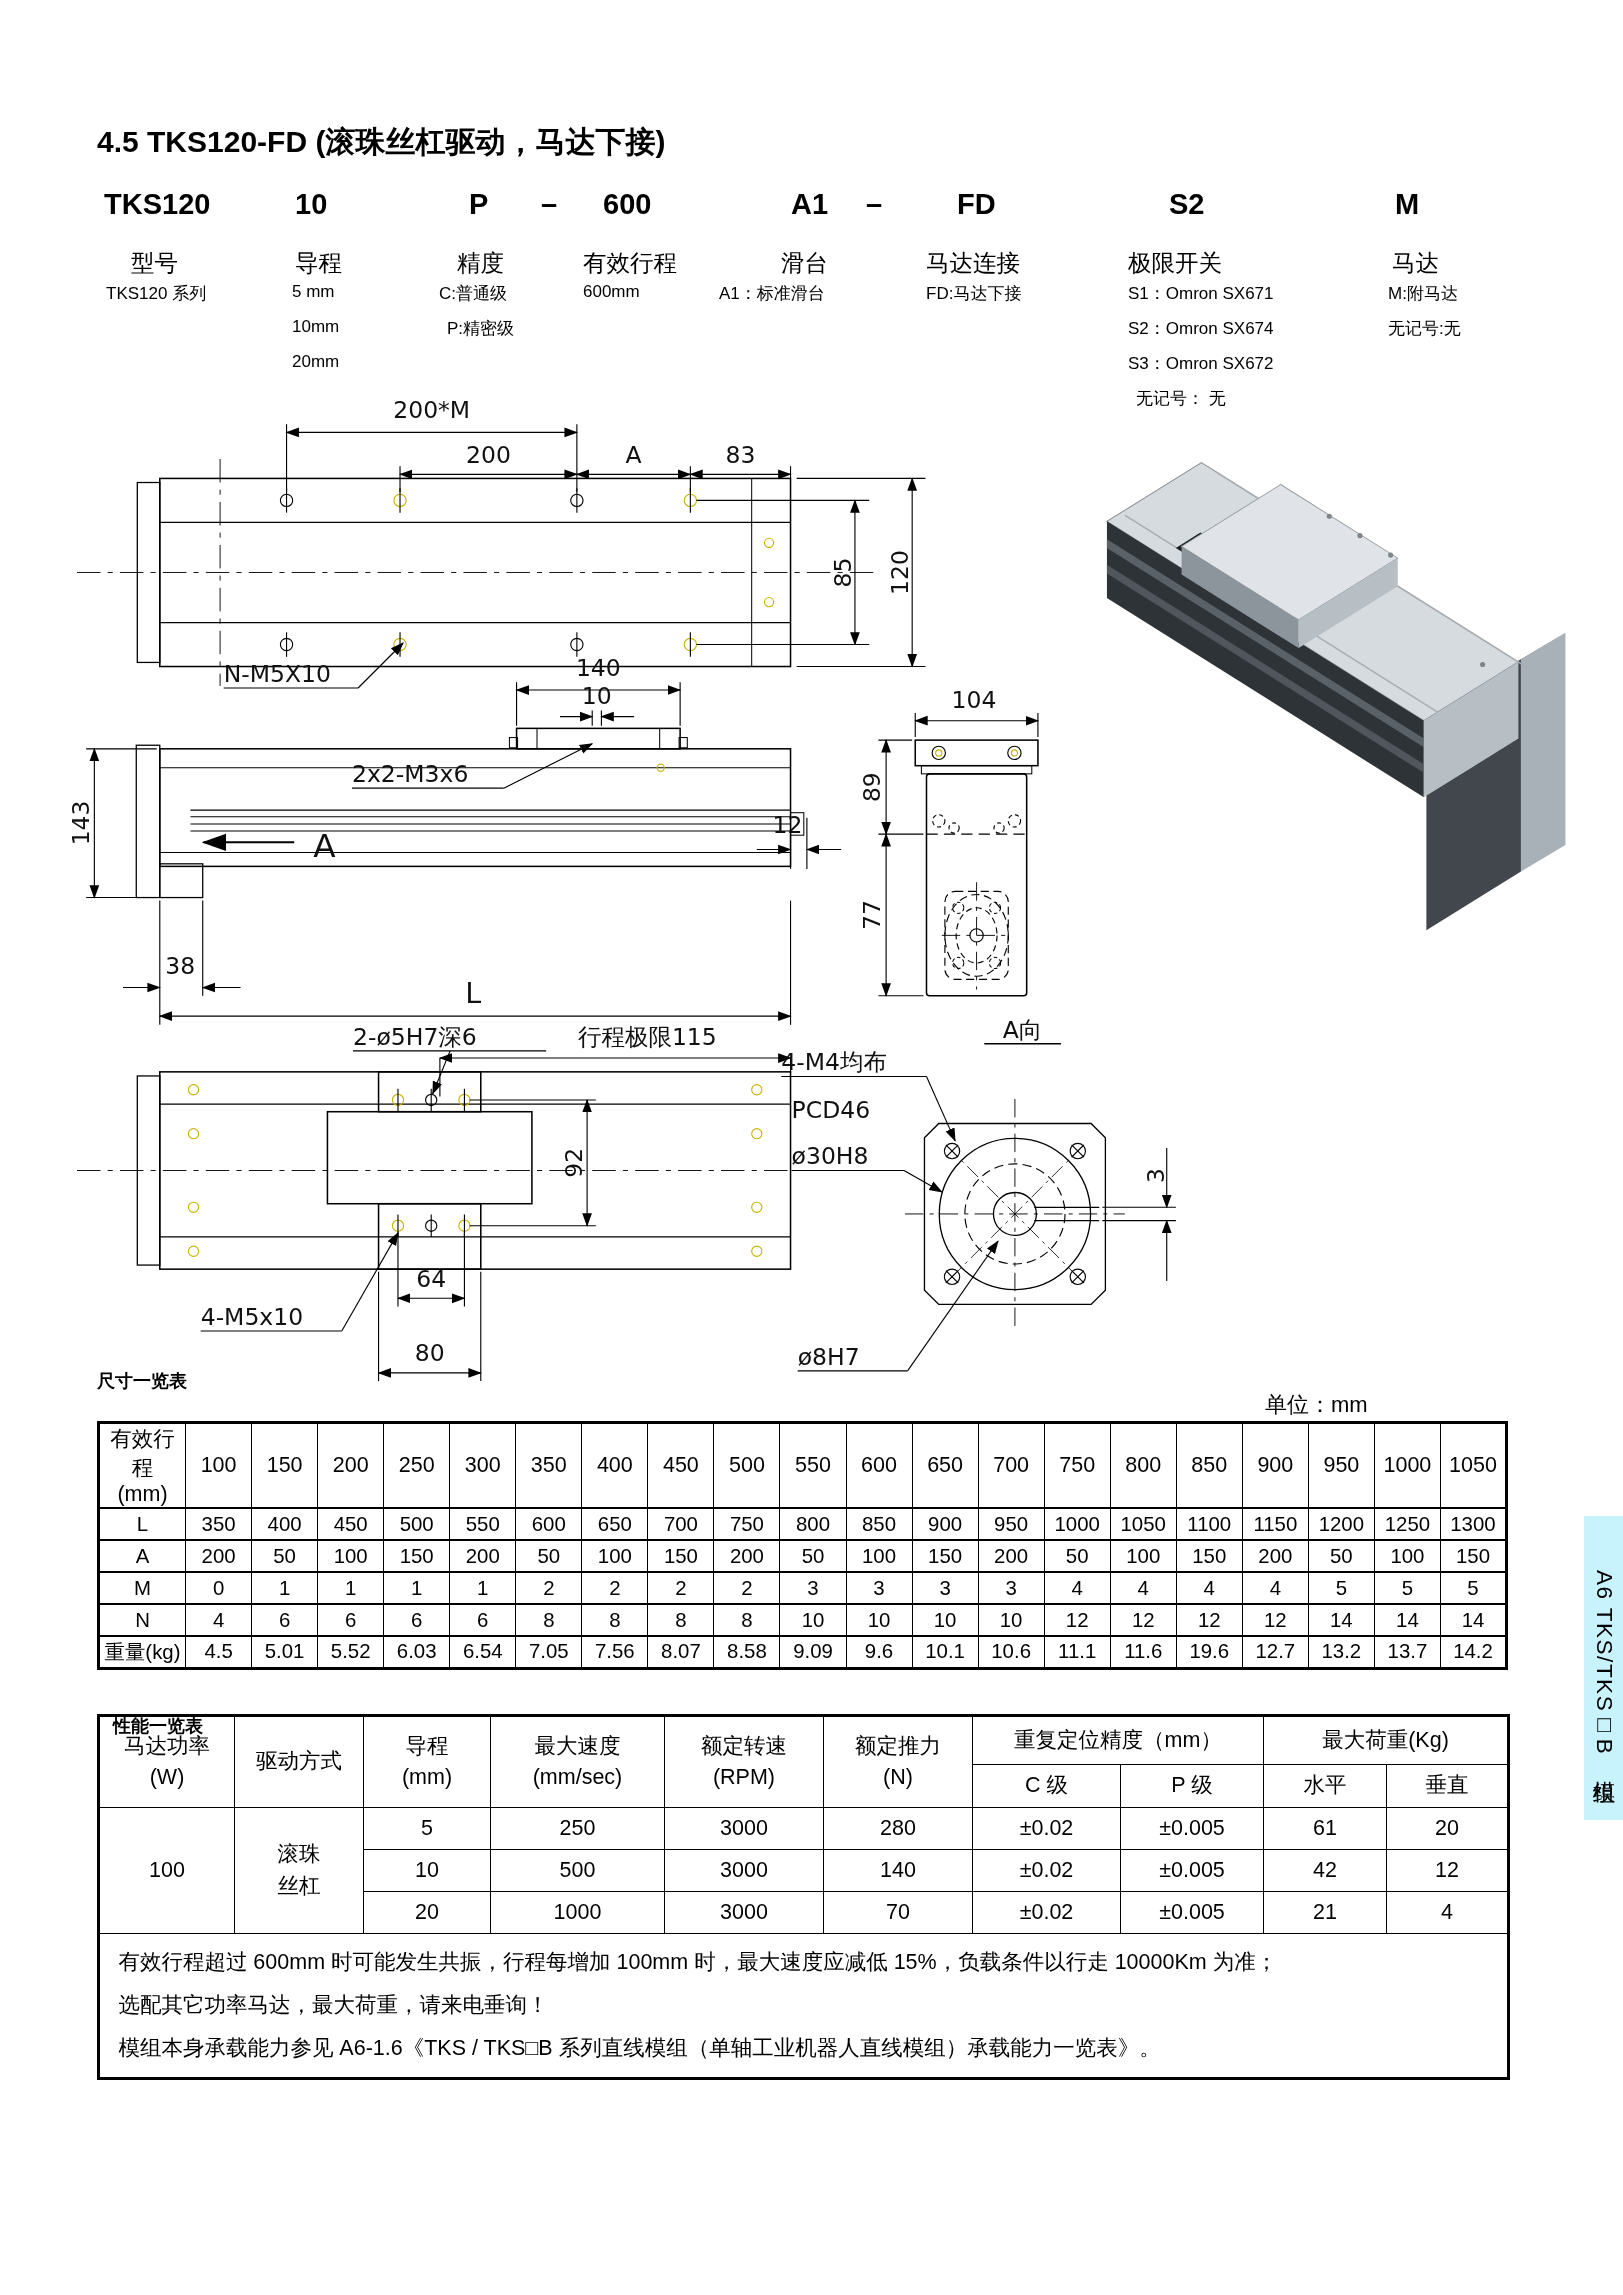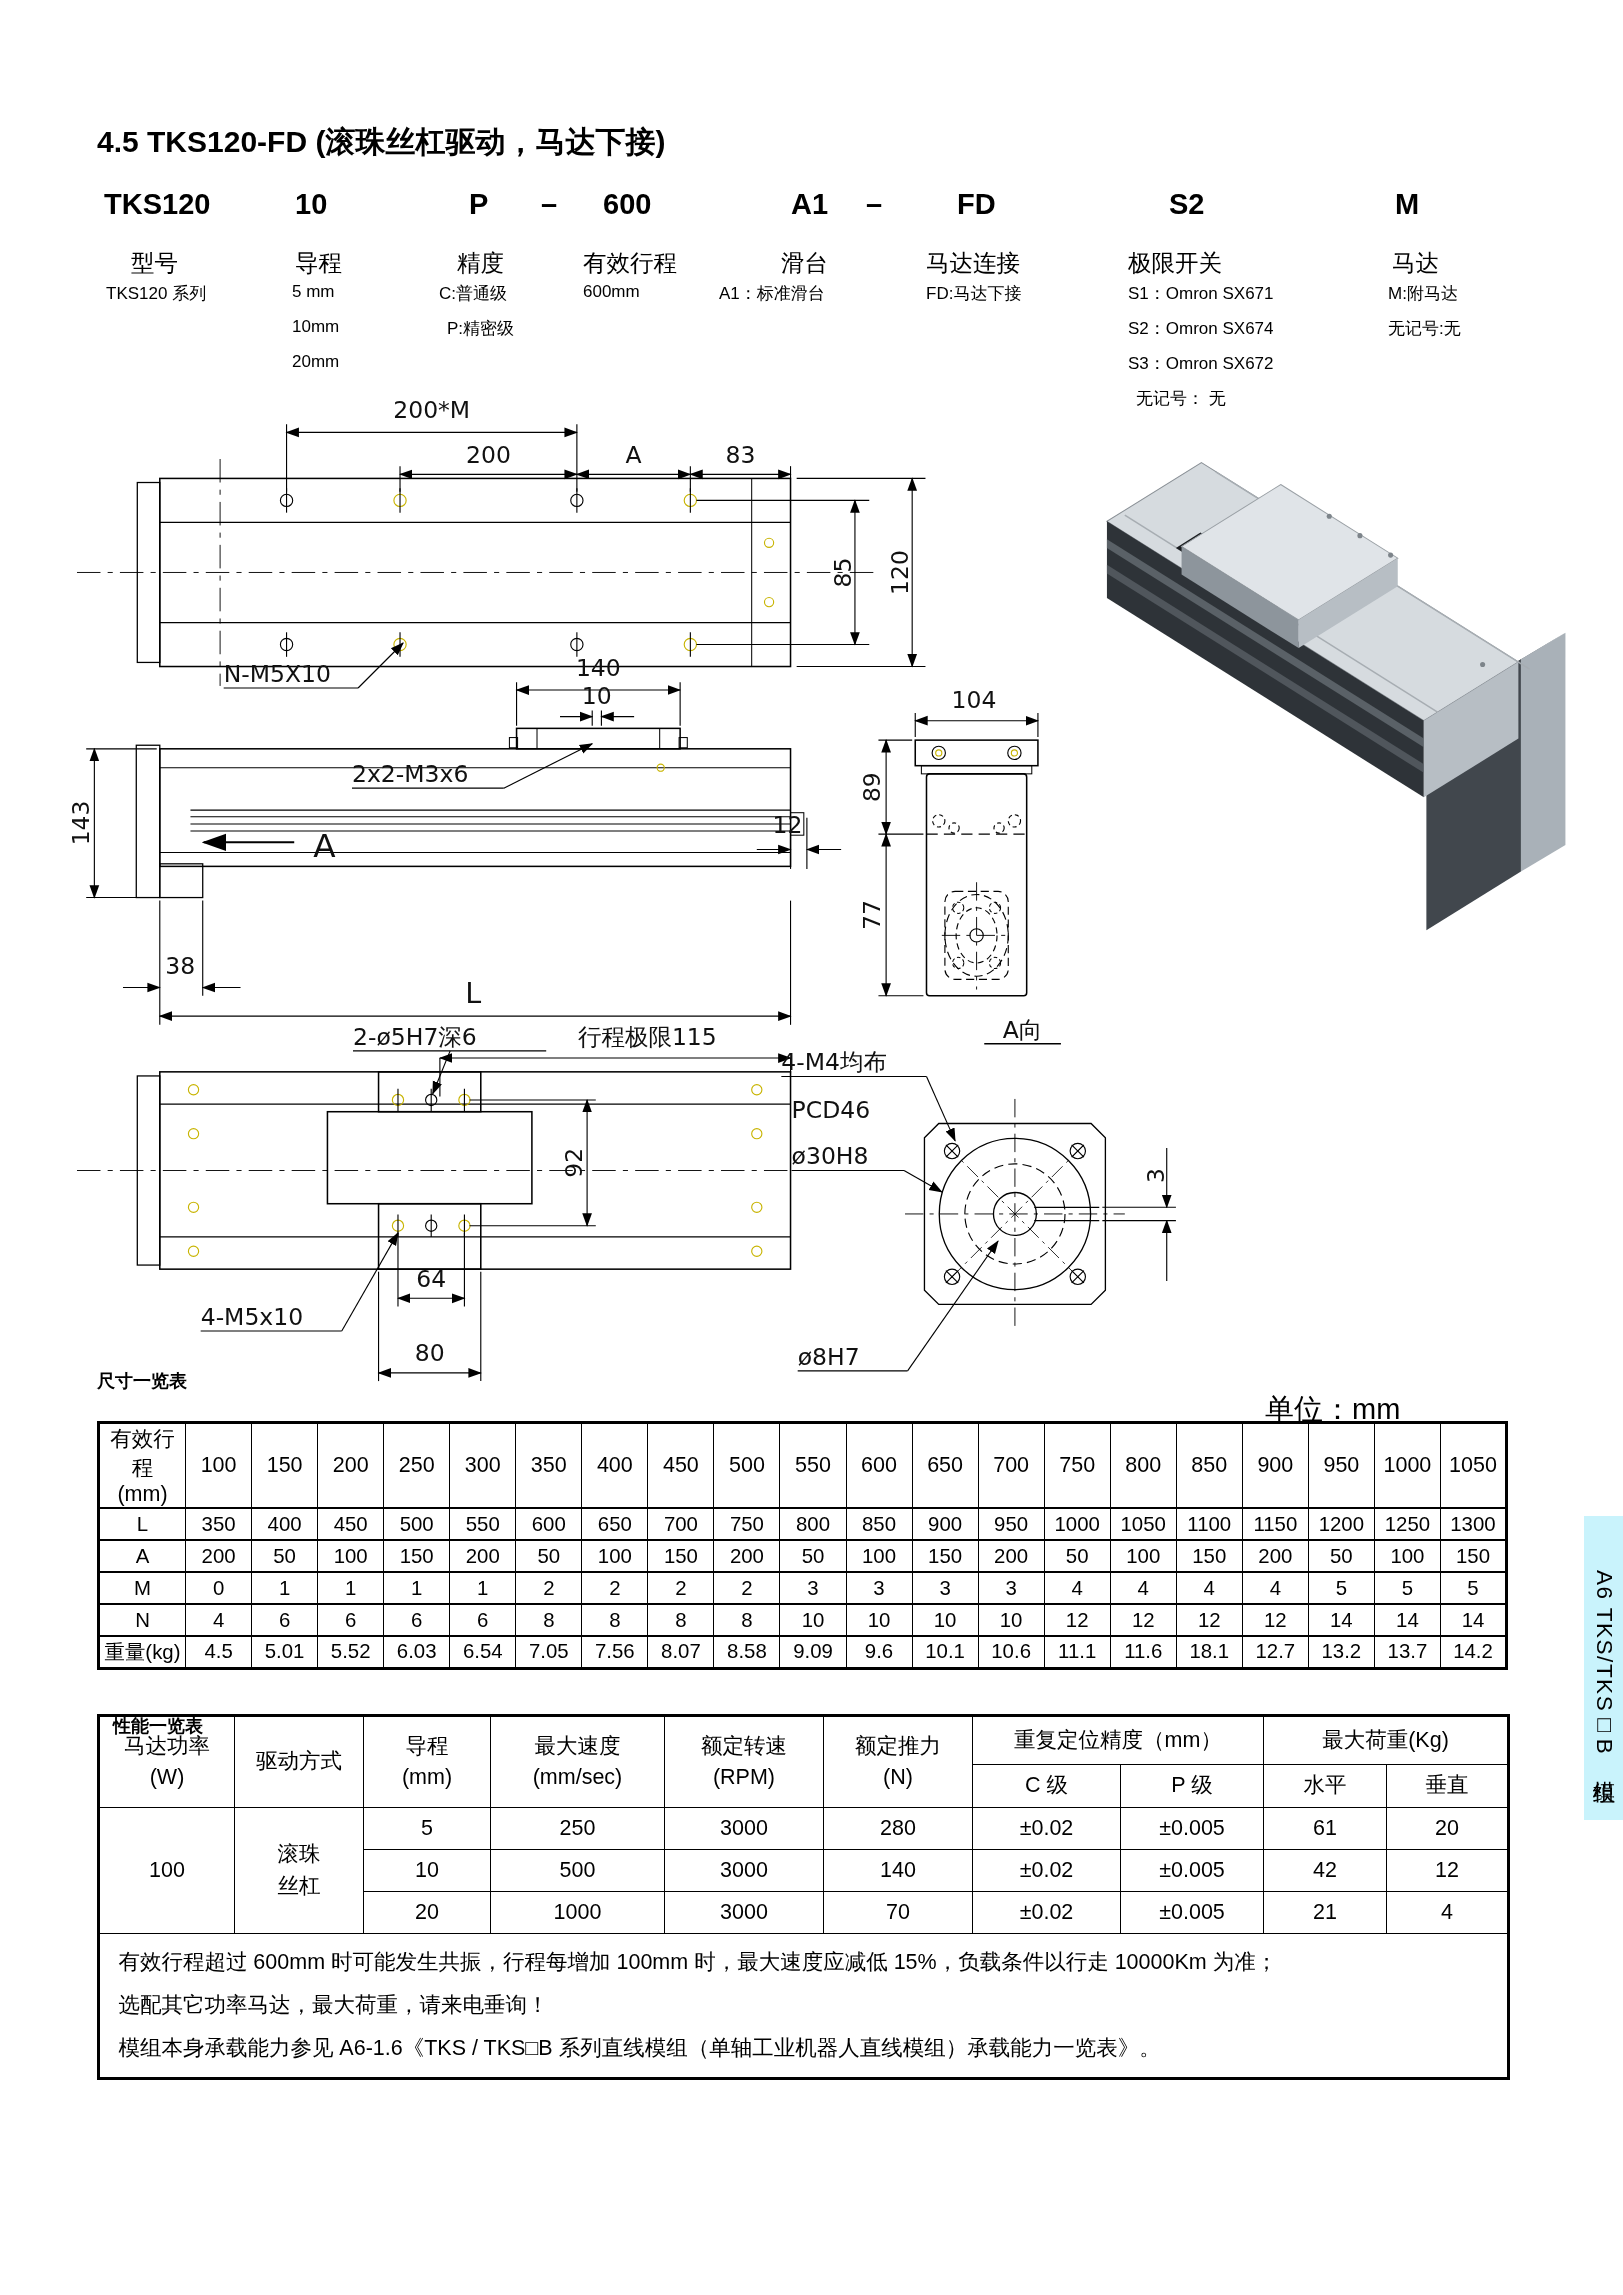--- a/index.html
+++ b/index.html
@@ -4,21 +4,21 @@
 <style>
   html,body{margin:0;padding:0;}
   body{width:1624px;height:2295px;background:#fff;position:relative;
        font-family:"Liberation Sans",sans-serif;color:#000;overflow:hidden;}
   .abs{position:absolute;}
   .title{font-size:30px;font-weight:bold;white-space:nowrap;}
   .code{font-size:29px;font-weight:bold;white-space:nowrap;}
   .mlabel{font-size:23.5px;white-space:nowrap;}
   .mopt{font-size:17px;white-space:nowrap;}
   .tabletitle{font-size:18px;font-weight:bold;white-space:nowrap;}
-  .unit{font-size:29px;white-space:nowrap;}
+  .unit{font-size:22px;white-space:nowrap;}
   svg text{font-family:"DejaVu Sans",sans-serif;fill:#111;}
   .dim{font-size:46px;}
   .dimbig{font-size:64px;}
   .dimL{font-size:56px;}
   table{border-collapse:collapse;table-layout:fixed;}
   .dimtab{width:1411px;font-size:20.4px;border:3.1px solid #000;}
   .dimtab th,.dimtab td{border-left:1px solid #000;border-right:1px solid #000;
      border-top:2px solid #000;border-bottom:2px solid #000;
      text-align:center;vertical-align:middle;padding:0;font-weight:normal;}
   .dimtab tr:first-child th{font-size:21.5px;}
@@ -532,21 +532,21 @@
         <td>7.05</td>
         <td>7.56</td>
         <td>8.07</td>
         <td>8.58</td>
         <td>9.09</td>
         <td>9.6</td>
         <td>10.1</td>
         <td>10.6</td>
         <td>11.1</td>
         <td>11.6</td>
-        <td>18.1</td>
+        <td>19.6</td>
         <td>12.7</td>
         <td>13.2</td>
         <td>13.7</td>
         <td>14.2</td>
       </tr>
     </tbody>
   </table>
 
 <div class="abs tabletitle" style="left:113px;top:1678px;margin-top:36px;">性能一览表</div>
 <table class="abs ptab" style="left:97px;top:1714px;">

